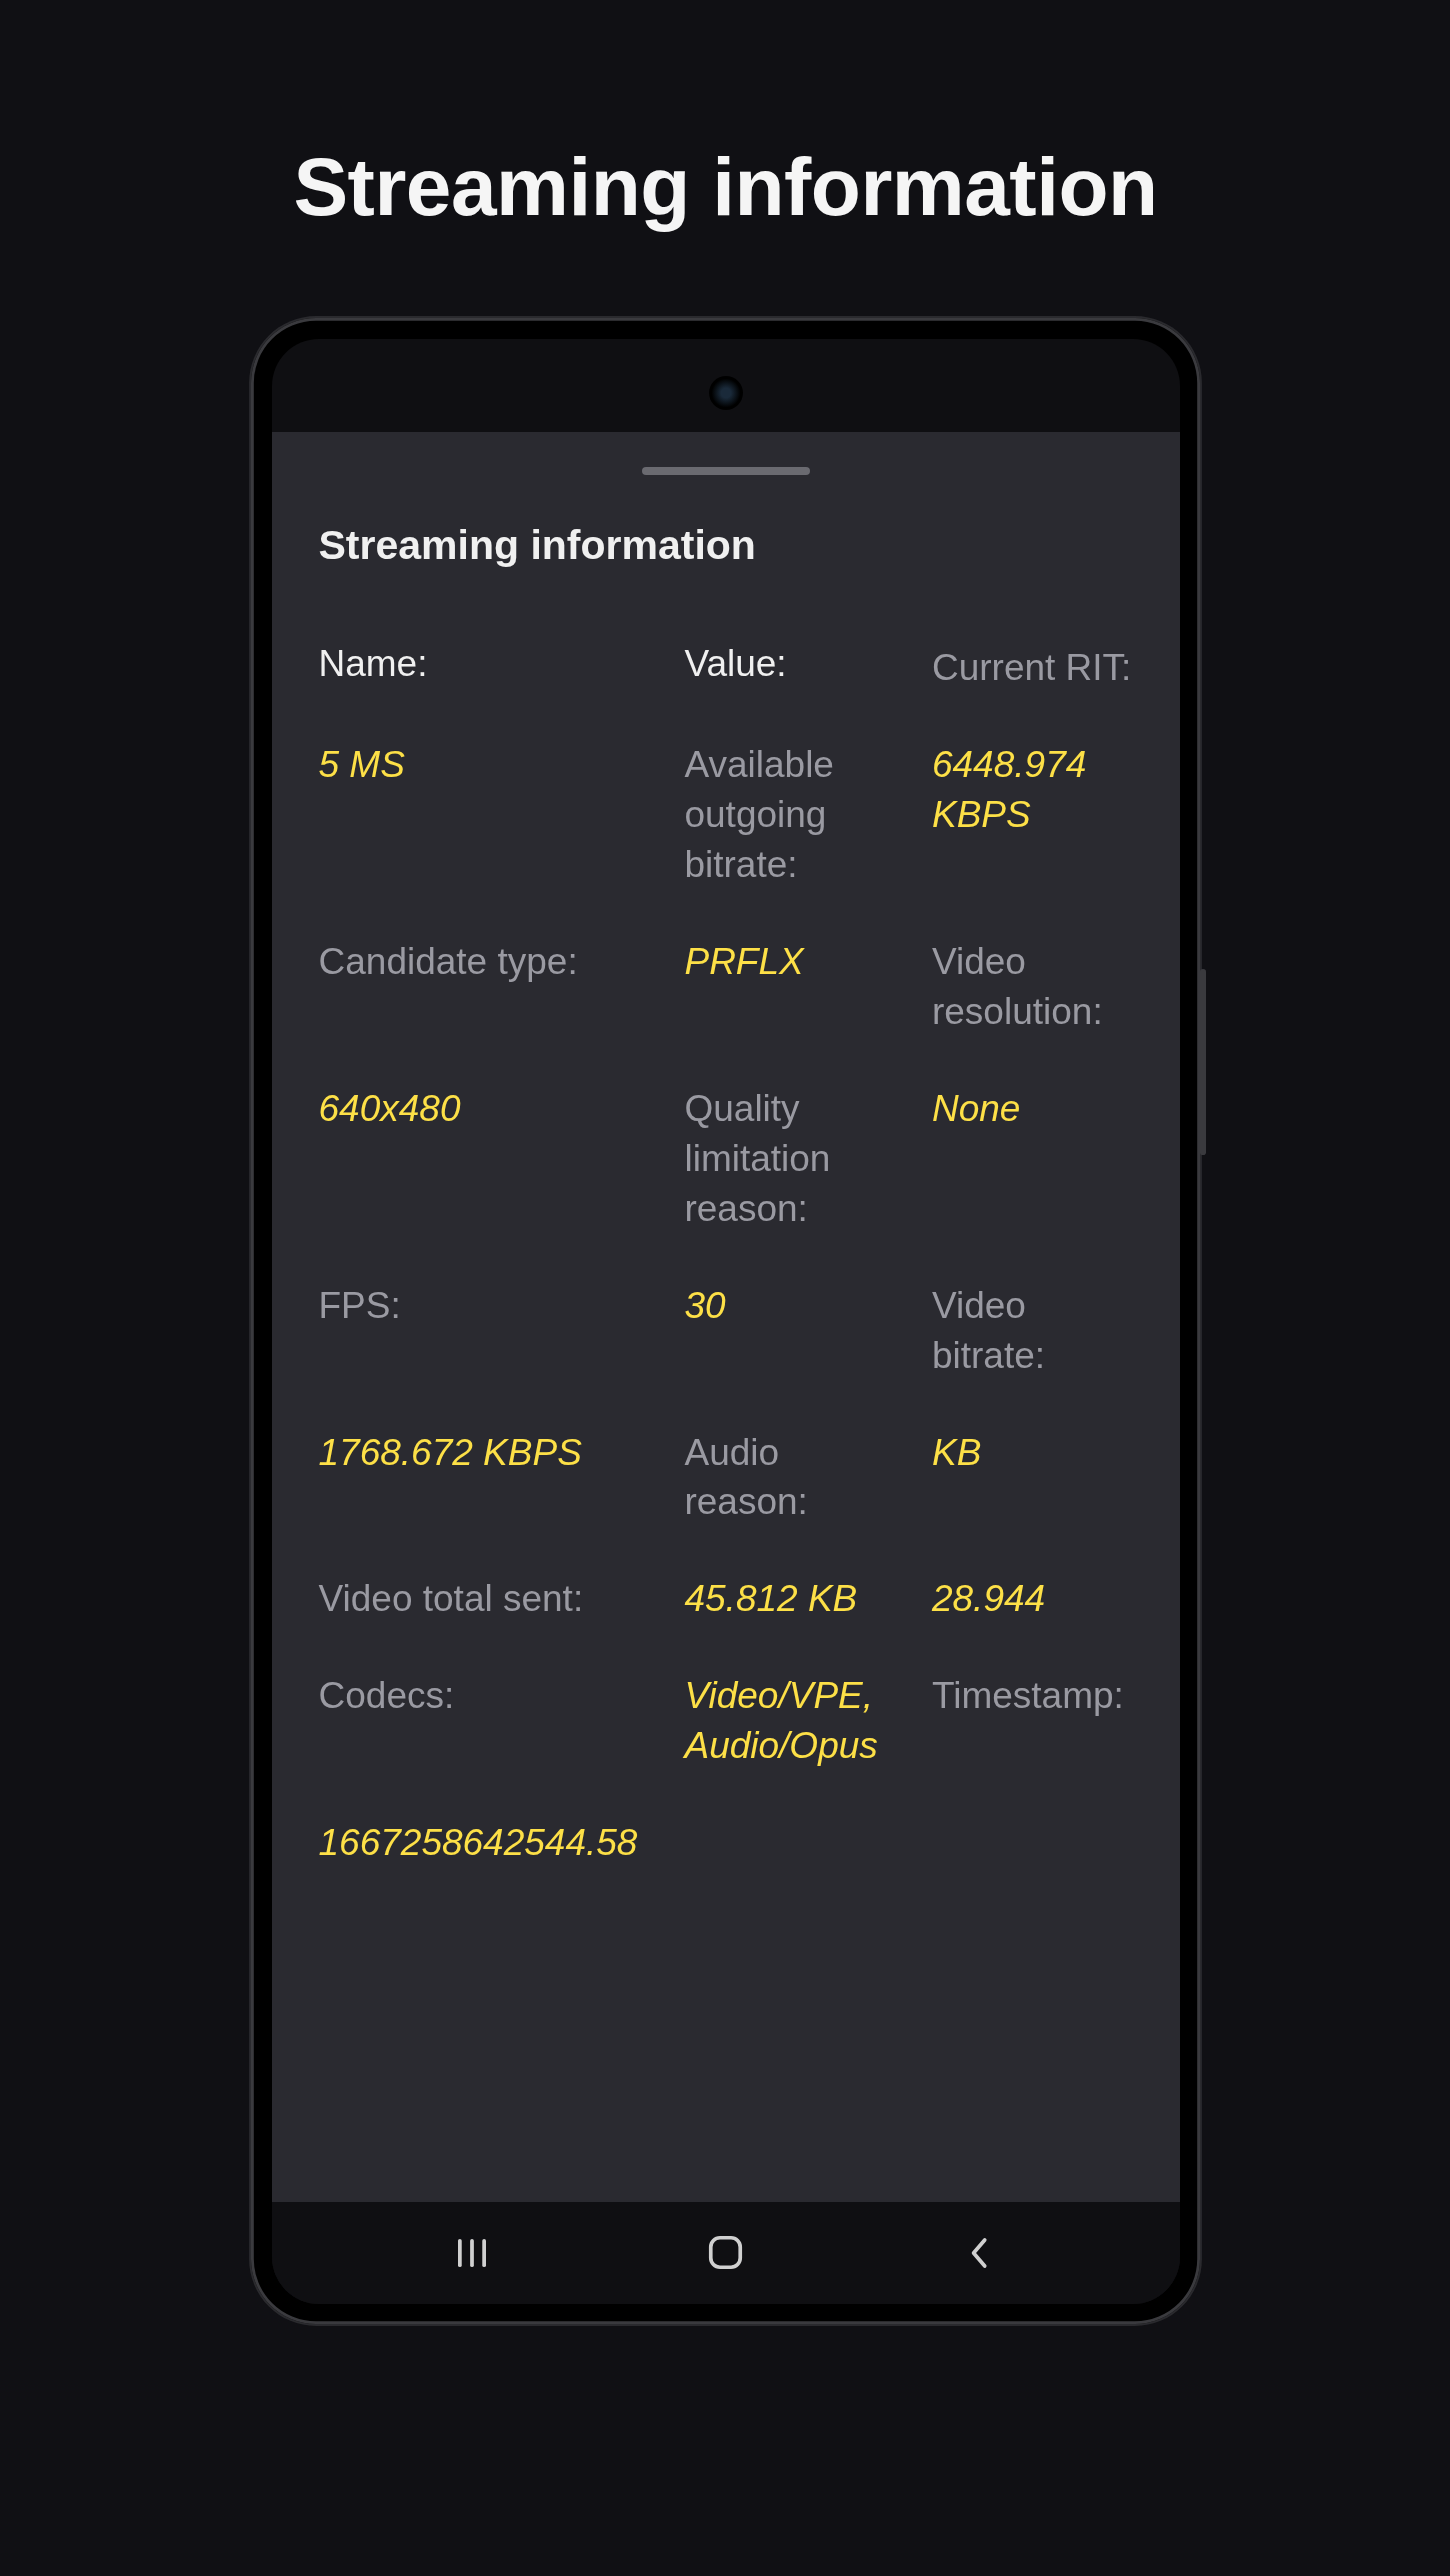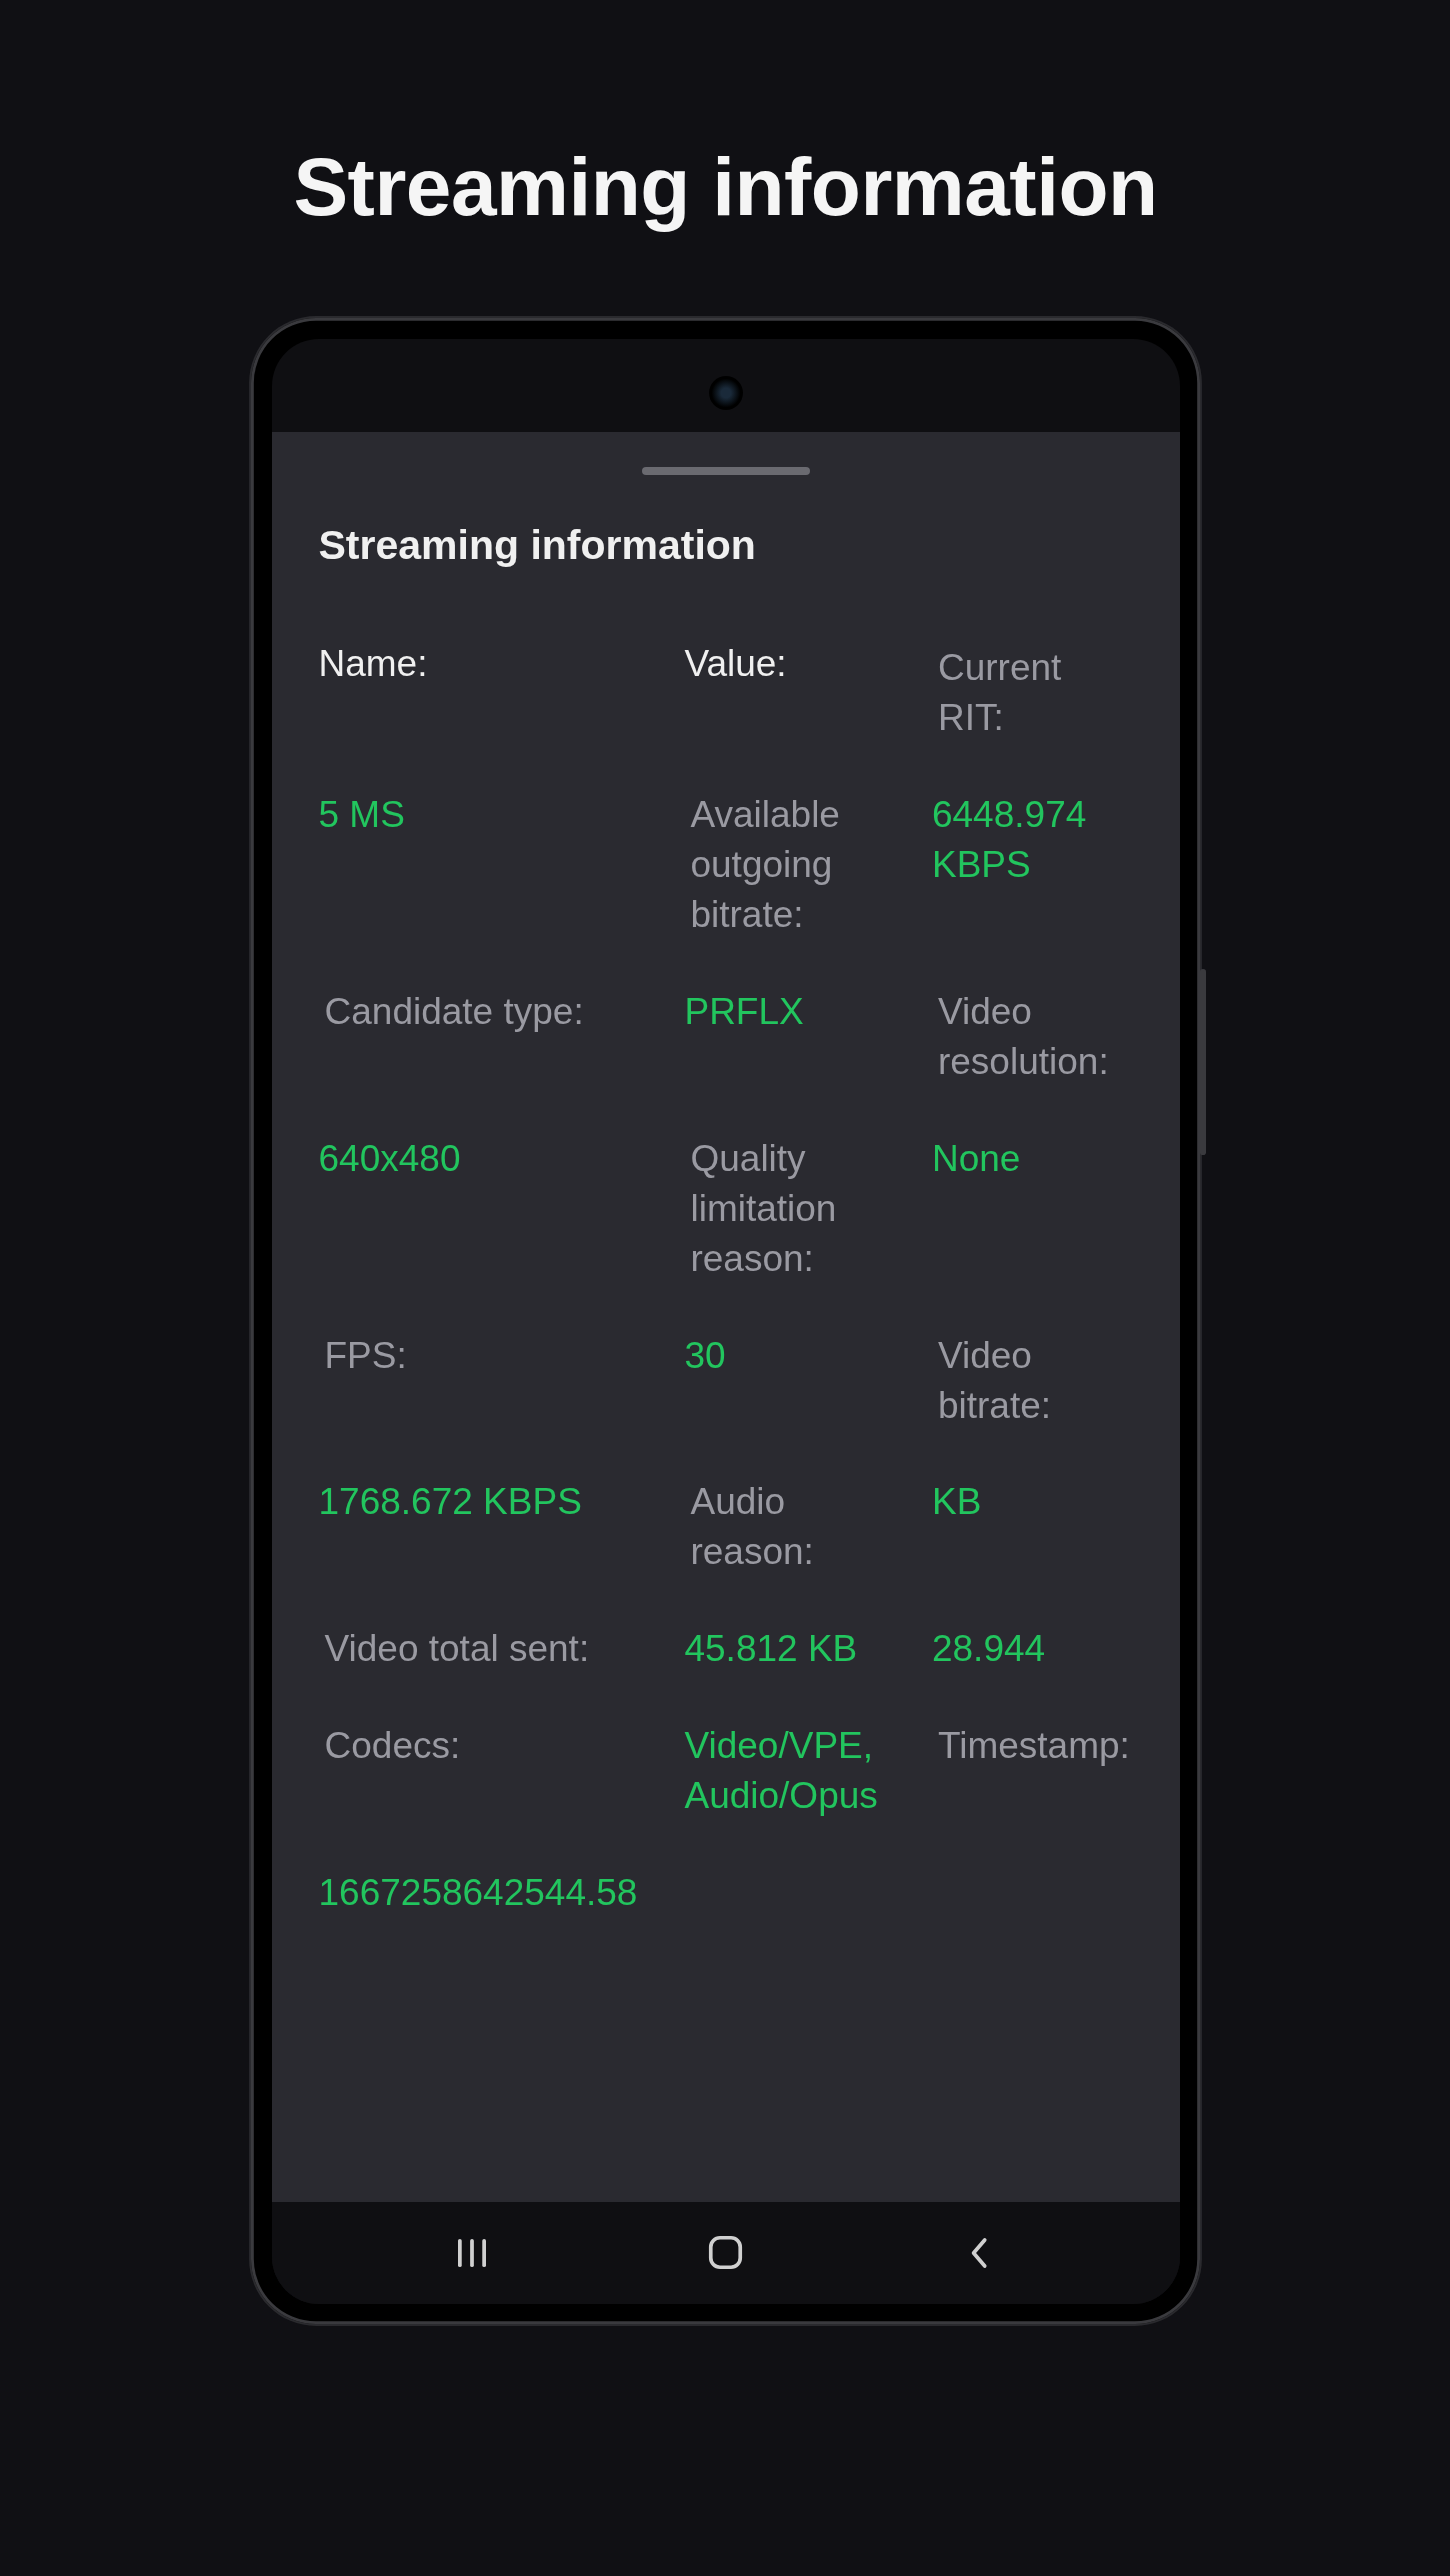--- a/index.html
+++ b/index.html
@@ -94,27 +94,27 @@
 .kv-header {
   color: #f0f0f0;
   font-size: 37px;
   font-weight: 500;
 }
 .kv-key {
   color: #9a9aa2;
   font-size: 37px;
   font-weight: 400;
   line-height: 1.35;
-  margin-left: 6px;
 }
 .kv-val {
-  color: #22c55e;
+  color: #fde047;
   font-size: 37px;
   font-weight: 400;
   line-height: 1.35;
+  font-style: italic;
 }
 .nav-bar {
   height: 102px;
   flex-shrink: 0;
   background: #0f0f12;
   display: flex;
   justify-content: space-around;
   align-items: center;
   padding: 0 74px;
 }

